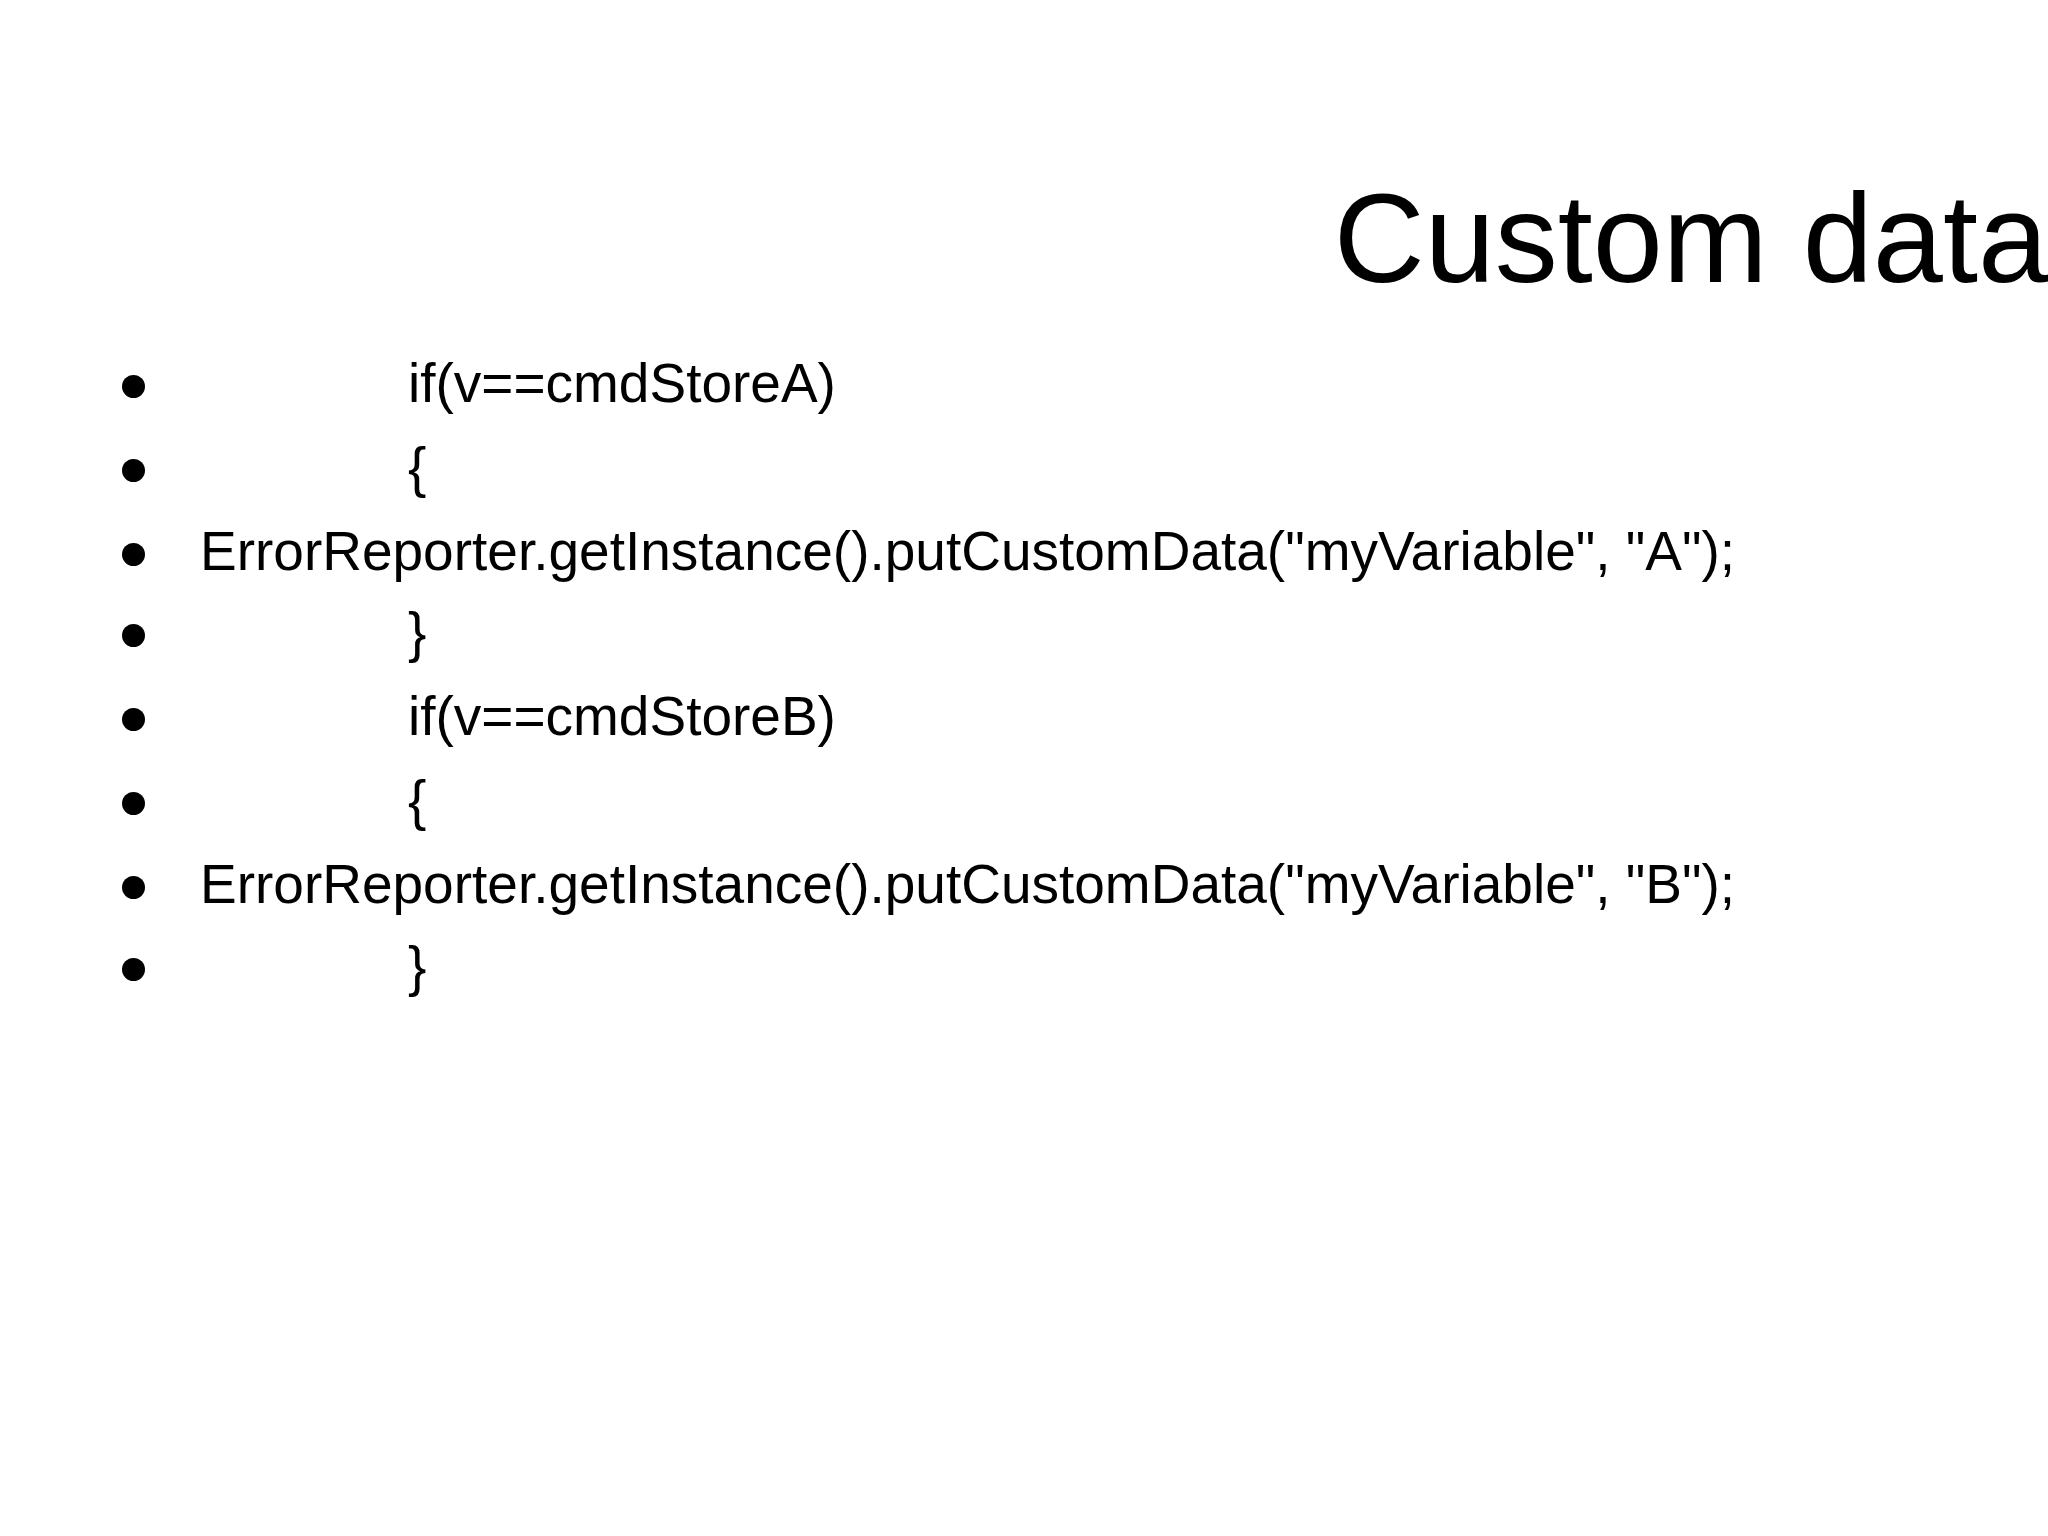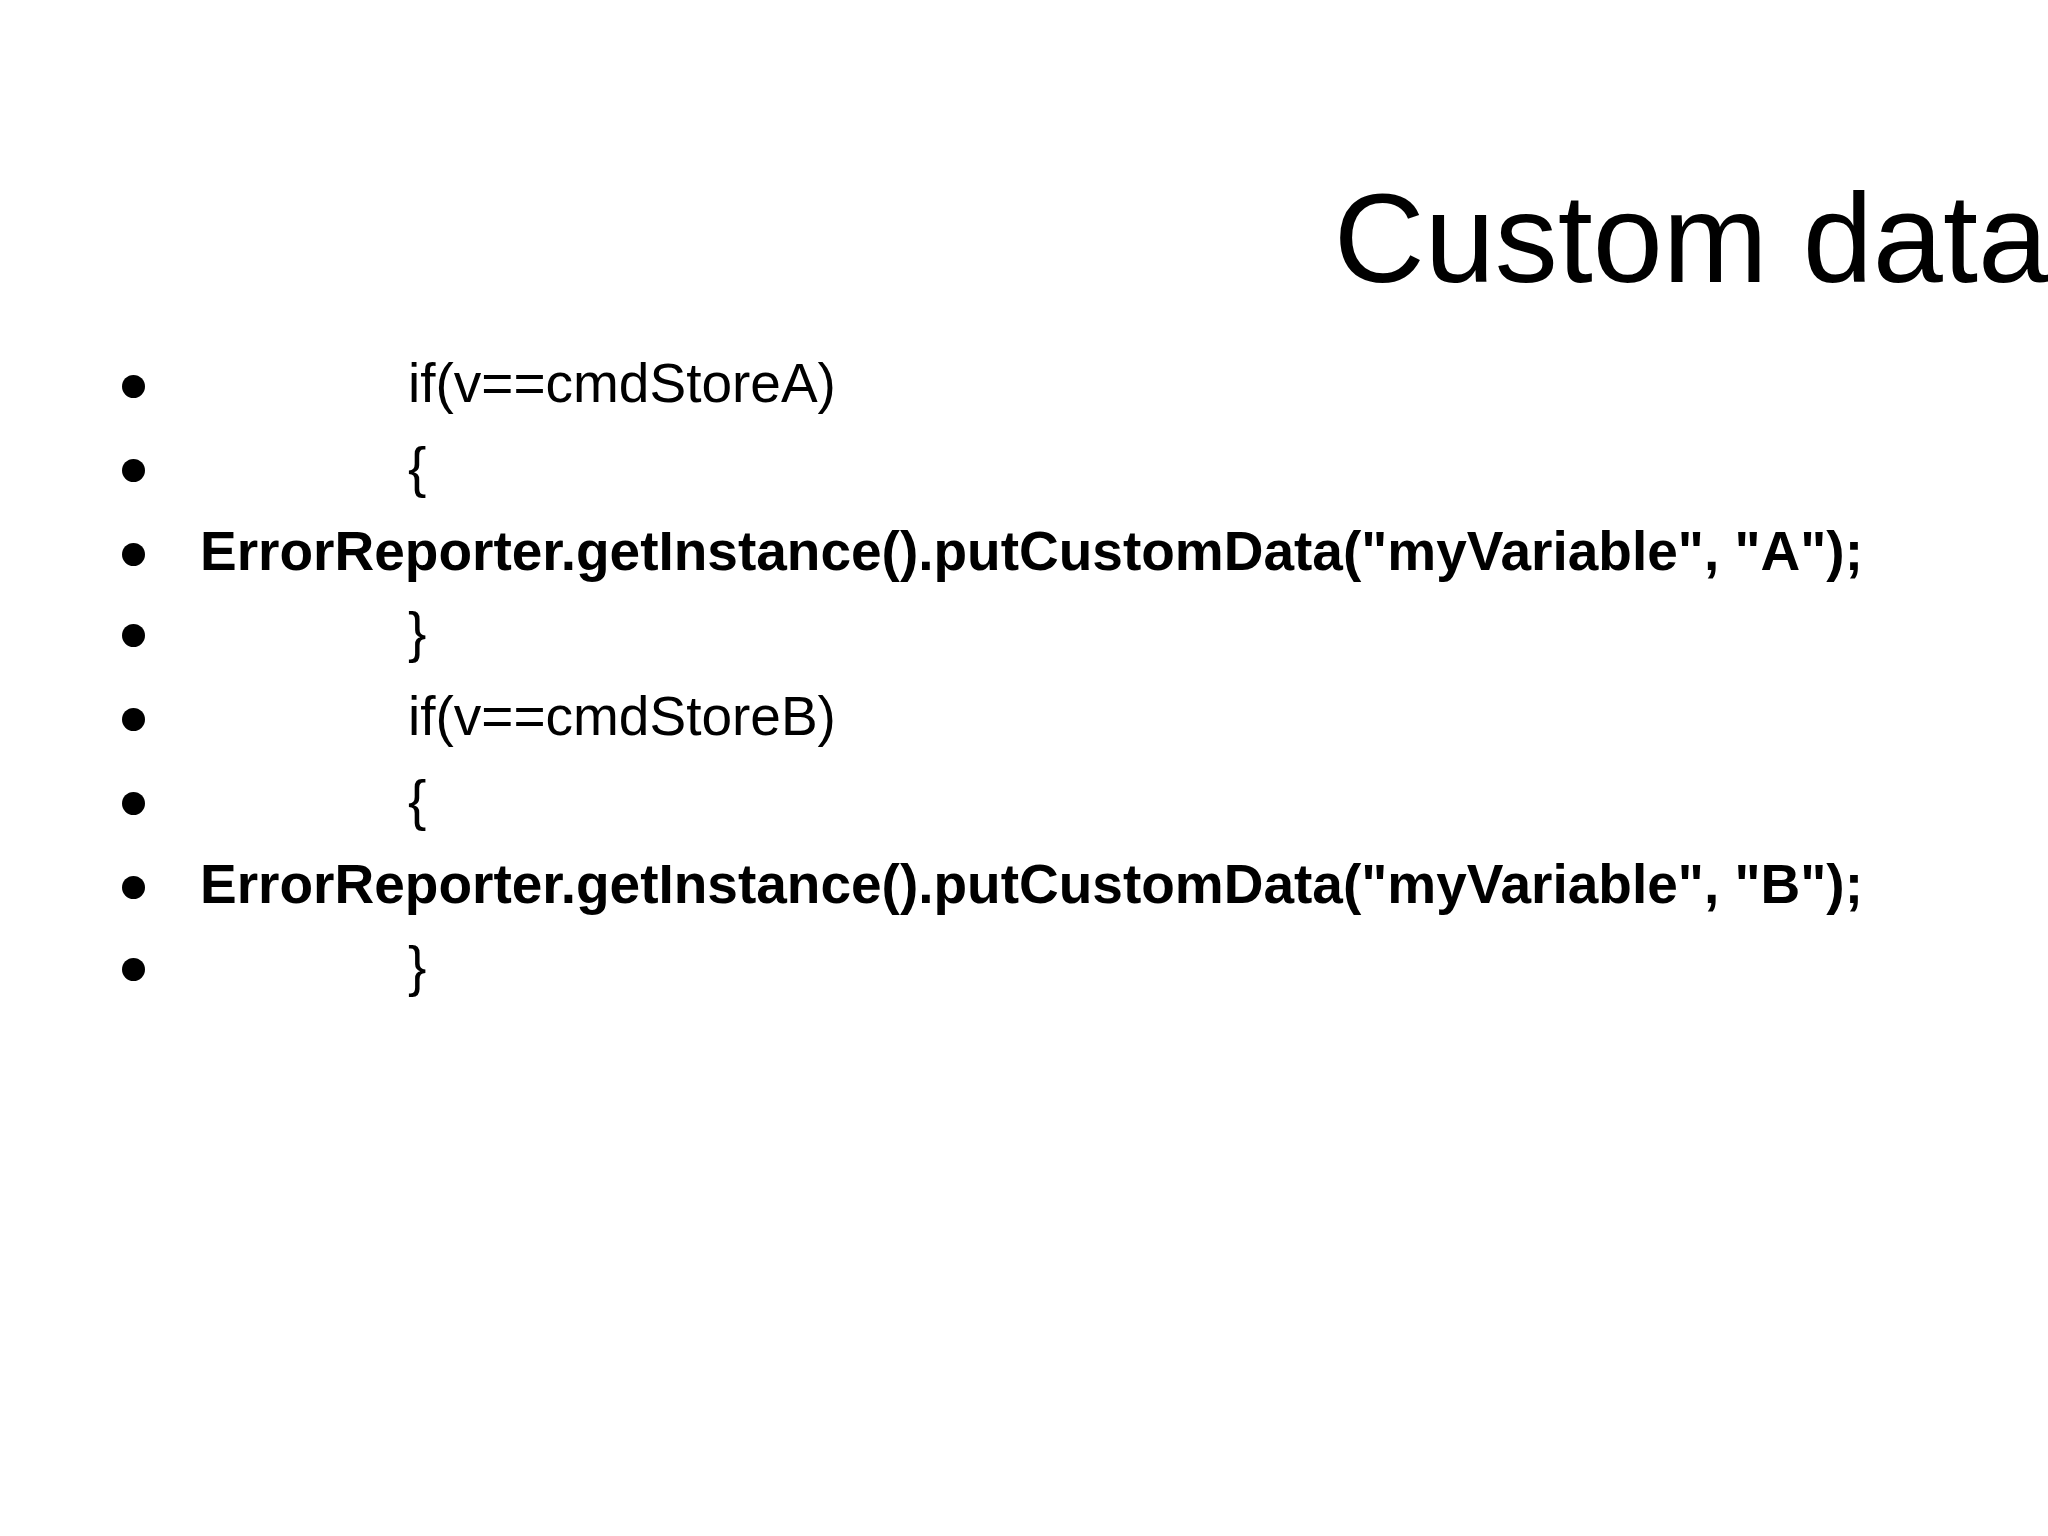--- a/index.html
+++ b/index.html
@@ -54,21 +54,20 @@
     padding-left: 200px;
     font-size: 55px;
     line-height: 1.16;
     margin-bottom: 20px;
     word-wrap: break-word;
     overflow-wrap: break-word;
   }
 
   .bullet-item.wrapped {
     margin-bottom: 18px;
-    font-weight: bold;
   }
 
   .bullet-marker {
     position: absolute;
     left: 122px;
     top: 0.12em;
     width: 24px;
     height: 24px;
     line-height: 1;
     font-size: 46px;

